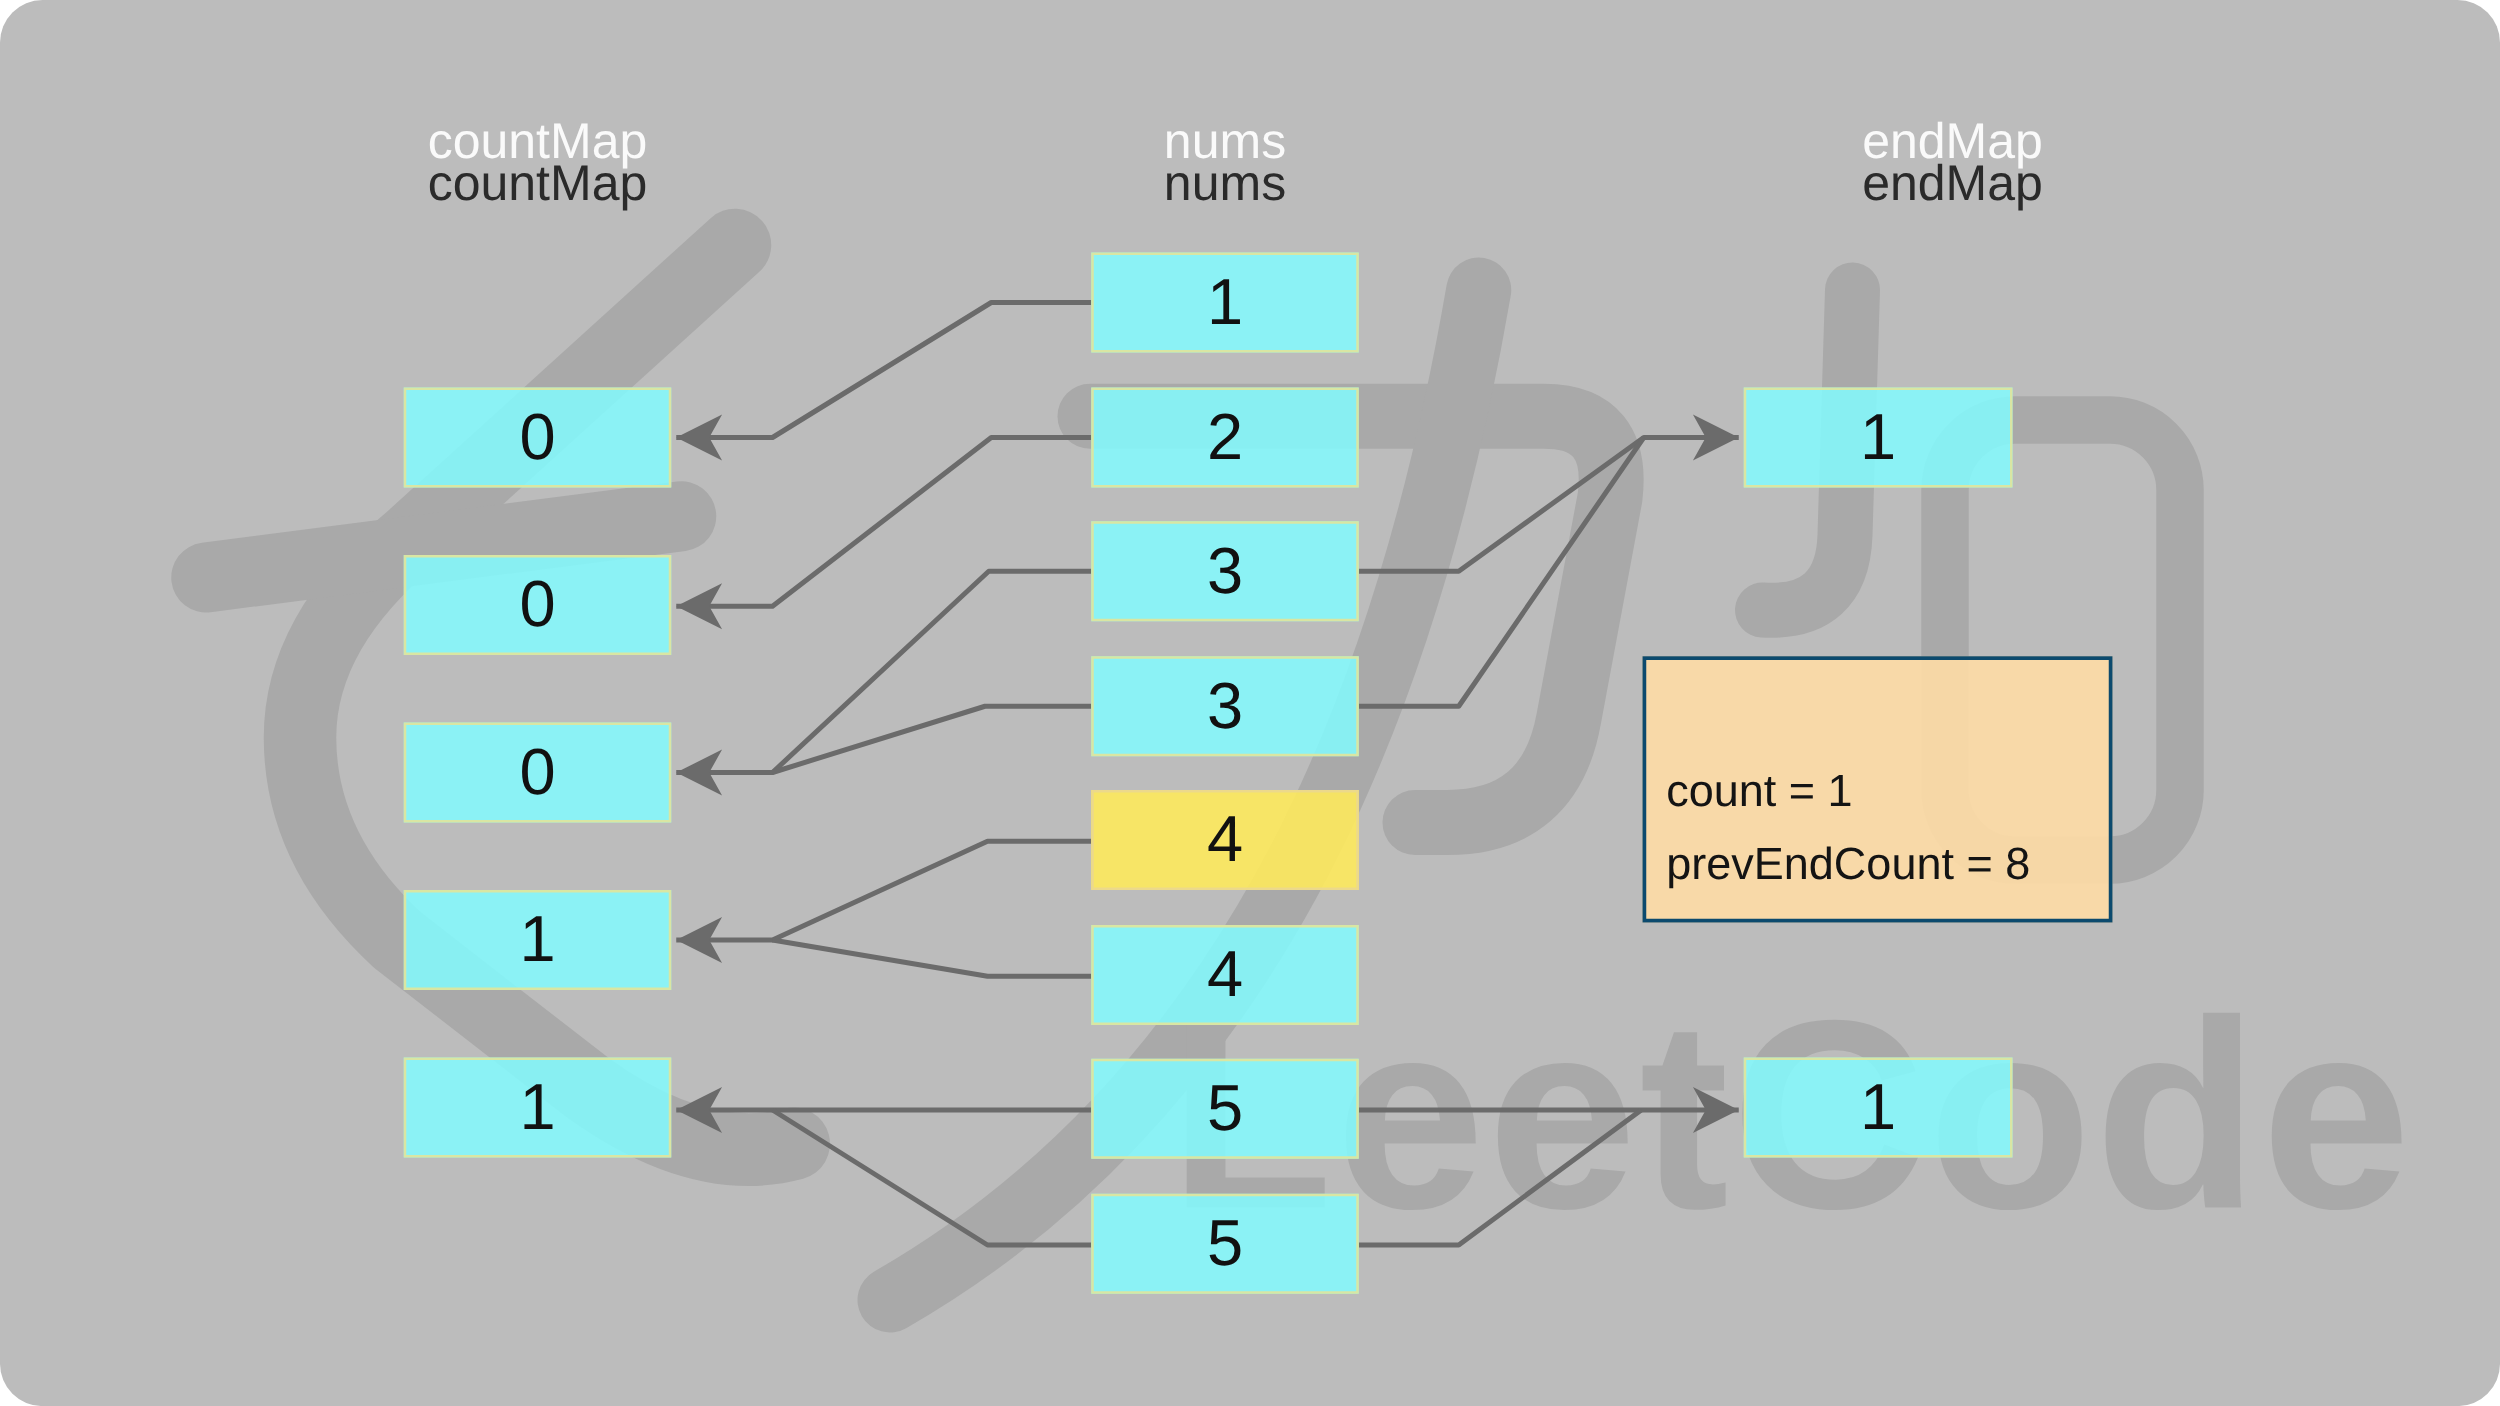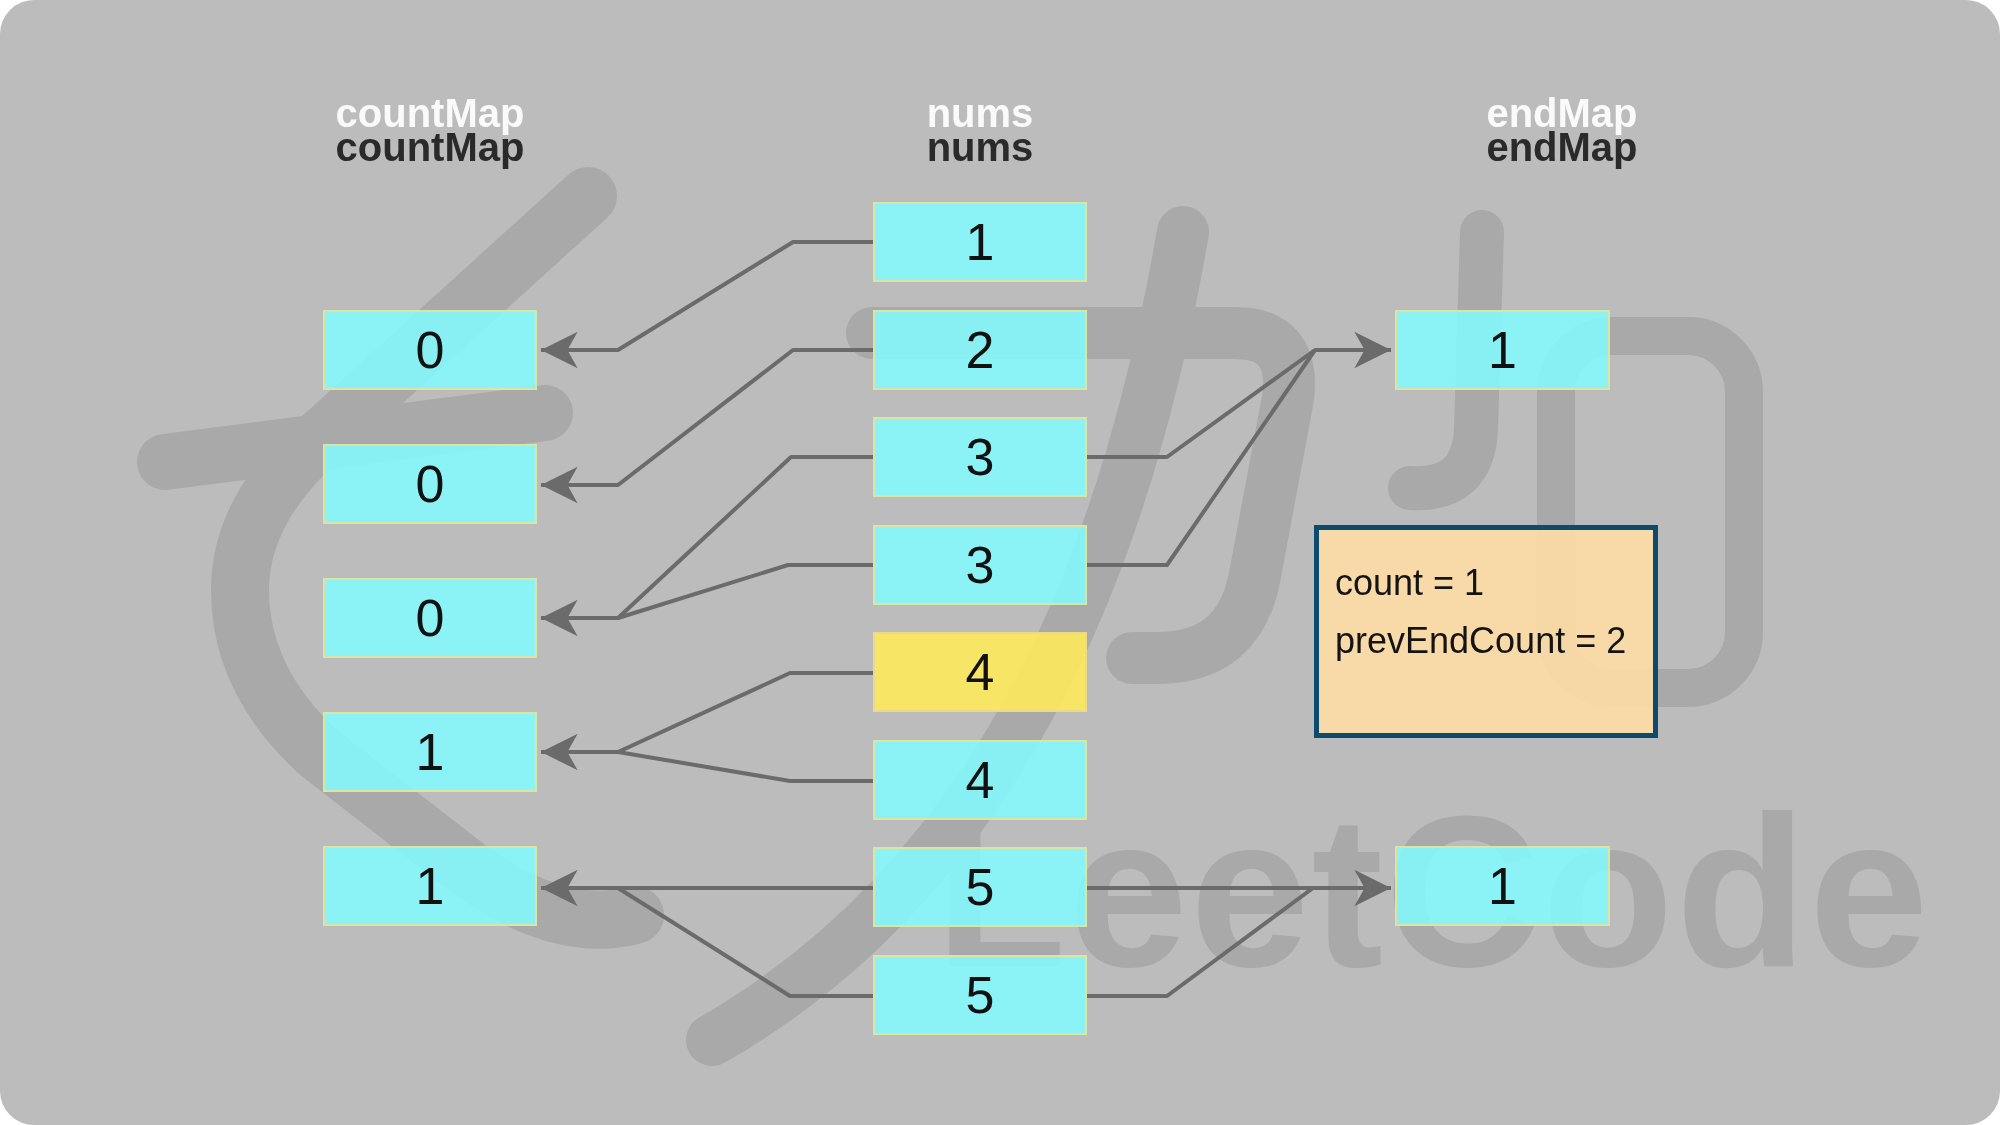--- a/index.html
+++ b/index.html
@@ -1,31 +1,31 @@
 <!DOCTYPE html>
 <html><head>
 <meta charset="utf-8">
 <style>
   html,body{margin:0;padding:0;background:#ffffff;width:2000px;height:1125px;
     font-family:"Liberation Sans","DejaVu Sans",sans-serif;}
   .canvas{position:absolute;left:0;top:0;width:2000px;height:1125px;
     background:#bcbcbc;border-radius:34px;overflow:hidden;}
   svg.layer{position:absolute;left:0;top:0;width:2000px;height:1125px;}
   .hdr{position:absolute;width:320px;top:96px;text-align:center;
-    font-weight:bold;font-size:40px;line-height:34px;}
+    font-weight:normal;font-size:40px;line-height:34px;}
   .hdr .w{color:#fafafa;}
   .hdr .d{color:#2a2a2a;}
   .vbox{position:absolute;width:214px;height:80px;
     background:rgba(130,252,255,0.85);border:2px solid #d9e6a3;
     box-sizing:border-box;text-align:center;line-height:76px;
     font-size:52px;color:#111111;}
   .vbox.hl{background:rgba(255,235,90,0.88);border-color:#ecd98b;}
-  .infobox{position:absolute;left:1314px;top:525px;width:344px;height:213px;
-    background:rgba(253,219,166,0.92);border:5px solid #0c4a6e;
-    box-sizing:border-box;padding:24px 0 0 16px;}
+  .infobox{position:absolute;left:1314px;top:525px;width:376px;height:213px;
+    background:rgba(253,219,166,0.92);border:3px solid #0c4a6e;
+    box-sizing:border-box;padding:76px 0 0 16px;}
   .infobox .ln{font-size:36px;line-height:58px;color:#141414;white-space:nowrap;}
 </style>
 </head>
 <body>
 
 <div class="canvas">
 
   <svg class="layer" viewBox="0 0 2000 1125">
     <defs>
       <marker id="ah" viewBox="0 0 12 12" refX="11" refY="6" markerWidth="11" markerHeight="11" orient="auto">
@@ -86,16 +86,16 @@
   <div class="vbox hl" style="left:873px;top:632px;"><span>4</span></div>
   <div class="vbox" style="left:873px;top:740px;"><span>4</span></div>
   <div class="vbox" style="left:873px;top:847px;"><span>5</span></div>
   <div class="vbox" style="left:873px;top:955px;"><span>5</span></div>
 
   <div class="vbox" style="left:1395px;top:310px;width:215px;"><span>1</span></div>
   <div class="vbox" style="left:1395px;top:846px;width:215px;"><span>1</span></div>
 
   <div class="infobox">
     <div class="ln">count = 1</div>
-    <div class="ln">prevEndCount = 2</div>
+    <div class="ln">prevEndCount = 8</div>
   </div>
 
 </div>
 
 </body></html>

